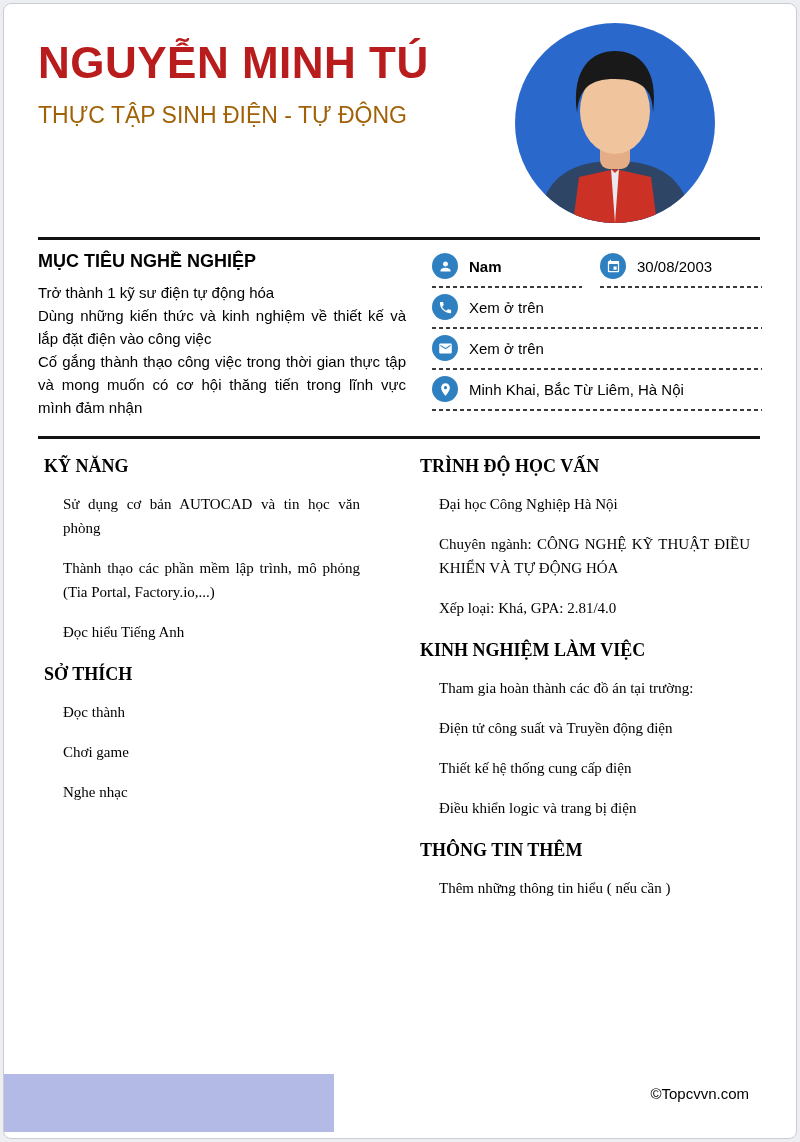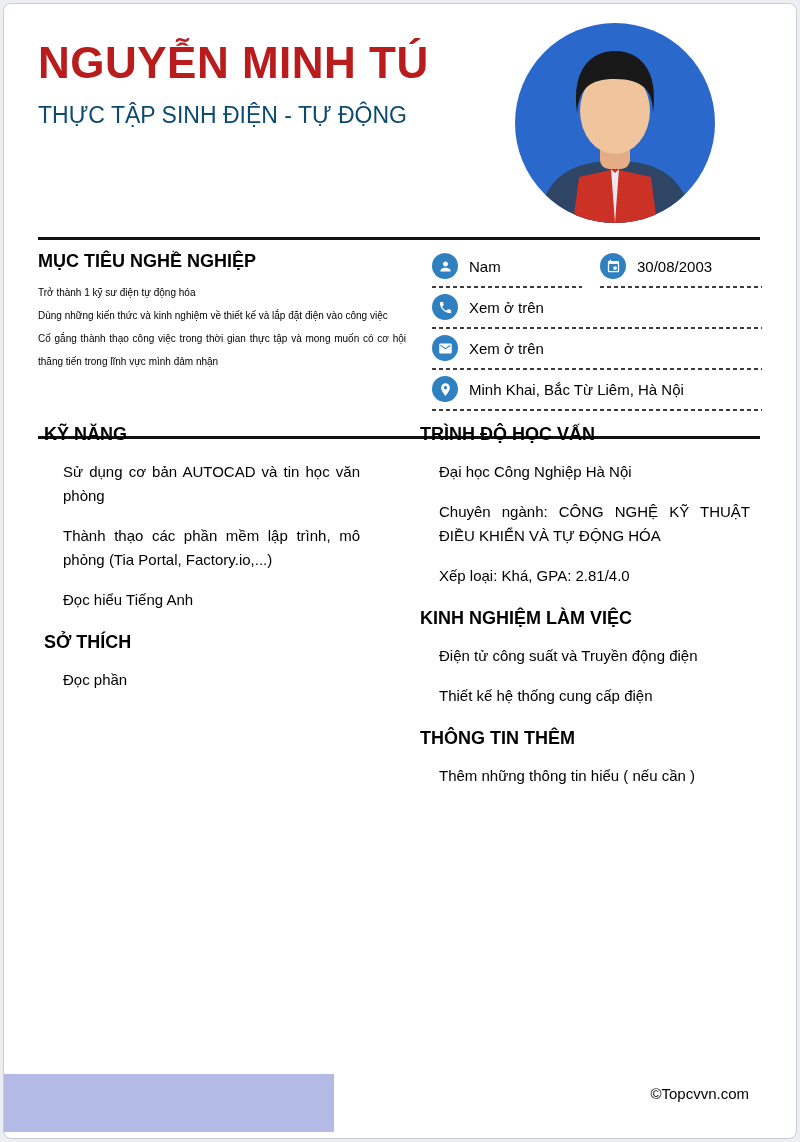--- a/index.html
+++ b/index.html
@@ -15,61 +15,61 @@
       overflow: hidden;
     }
     
     .candidate-name {
       position: absolute; left: 34px; top: 34px; margin: 0;
       font-size: 44px; font-weight: 700; letter-spacing: .5px; color: #b91c1c;
       white-space: nowrap;
     }
     .job-title {
       position: absolute; left: 34px; top: 98px;
-      font-size: 23px; color: #0c4a6e; white-space: nowrap;
+      font-size: 23px; color: #a16207; white-space: nowrap;
     }
     .avatar { position: absolute; left: 511px; top: 19px; width: 200px; height: 200px; }
     .avatar svg { width: 100%; height: 100%; display: block; }
 
     
     .divider { position: absolute; left: 34px; width: 722px; height: 3px; background: #121212; }
     .d1 { top: 233px; }
     .d2 { top: 432px; }
 
     h2.sec {
       font-size: 18px; font-weight: 700; margin: 0 0 10px 0; line-height: 20px; color: #000;
     }
     h2.mt { margin-top: 20px; }
 
     
     .objective { position: absolute; left: 34px; top: 247px; width: 368px; }
-    .objective p { margin: 0; font-size: 10px; line-height: 23px; }
+    .objective p { margin: 0; font-size: 15px; line-height: 23px; }
     .just { text-align: justify; }
 
     
     .contact { position: absolute; left: 428px; top: 249px; width: 330px; }
     .c-split { display: flex; gap: 18px; }
-    .c-cell-left { width: 150px; flex: 0 0 150px; }
+    .c-cell-left { width: 150px; flex: 0 0 150px; font-weight: bold; }
     .c-cell-right { flex: 1; }
     .c-row { margin-top: 6px; }
     .c-main { display: flex; align-items: center; gap: 11px; height: 26px; margin-bottom: 7px; }
     .c-text { font-size: 15px; white-space: nowrap; }
     .dash {
       height: 2px;
       background: repeating-linear-gradient(to right, #3c3c3c 0 4px, transparent 4px 7px);
     }
     .cicon {
       width: 26px; height: 26px; border-radius: 50%;
       background: #2f80c0; flex: 0 0 26px;
       display: flex; align-items: center; justify-content: center;
     }
     .cicon svg { width: 15px; height: 15px; fill: #fff; }
 
     
-    .col { position: absolute; top: 420px; font-size: 15px; }
+    .col { position: absolute; top: 452px; font-size: 15px; font-family: Liberation Serif, serif; }
     .col p { margin: 16px; line-height: 24px; padding-left: 3px; }
     .leftc { left: 40px; width: 332px; }
     .rightc { left: 416px; width: 346px; }
 
     
     .footer-bar {
       position: absolute; left: 0; bottom: 6px;
       width: 330px; height: 58px; background: #b2bae5;
     }
     .credit { position: absolute; right: 47px; bottom: 36px; font-size: 15px; color: #000000; }
@@ -175,32 +175,36 @@
 
   <div class="divider d2"></div>
 
   <section class="col leftc">
     <h2 class="sec">KỸ NĂNG</h2>
     <p class="just">Sử dụng cơ bản AUTOCAD và tin học văn phòng</p>
     <p class="just">Thành thạo các phần mềm lập trình, mô phỏng (Tia Portal, Factory.io,...)</p>
     <p>Đọc hiểu Tiếng Anh</p>
 
     <h2 class="sec mt">SỞ THÍCH</h2>
-    <p>Đọc phần</p>
+    <p>Đọc thành</p>
+    <p>Chơi game</p>
+    <p>Nghe nhạc</p>
   </section>
 
   <section class="col rightc">
     <h2 class="sec">TRÌNH ĐỘ HỌC VẤN</h2>
     <p>Đại học Công Nghiệp Hà Nội</p>
     <p class="just">Chuyên ngành: CÔNG NGHỆ KỸ THUẬT ĐIỀU KHIỂN VÀ TỰ ĐỘNG HÓA</p>
     <p>Xếp loại: Khá, GPA: 2.81/4.0</p>
 
     <h2 class="sec mt">KINH NGHIỆM LÀM VIỆC</h2>
+    <p>Tham gia hoàn thành các đồ án tại trường:</p>
     <p>Điện tử công suất và Truyền động điện</p>
     <p>Thiết kế hệ thống cung cấp điện</p>
+    <p>Điều khiển logic và trang bị điện</p>
 
     <h2 class="sec mt">THÔNG TIN THÊM</h2>
     <p>Thêm những thông tin hiểu ( nếu cần )</p>
   </section>
 
   <div class="footer-bar"></div>
   <div class="credit">©Topcvvn.com</div>
 
 </div>
 

